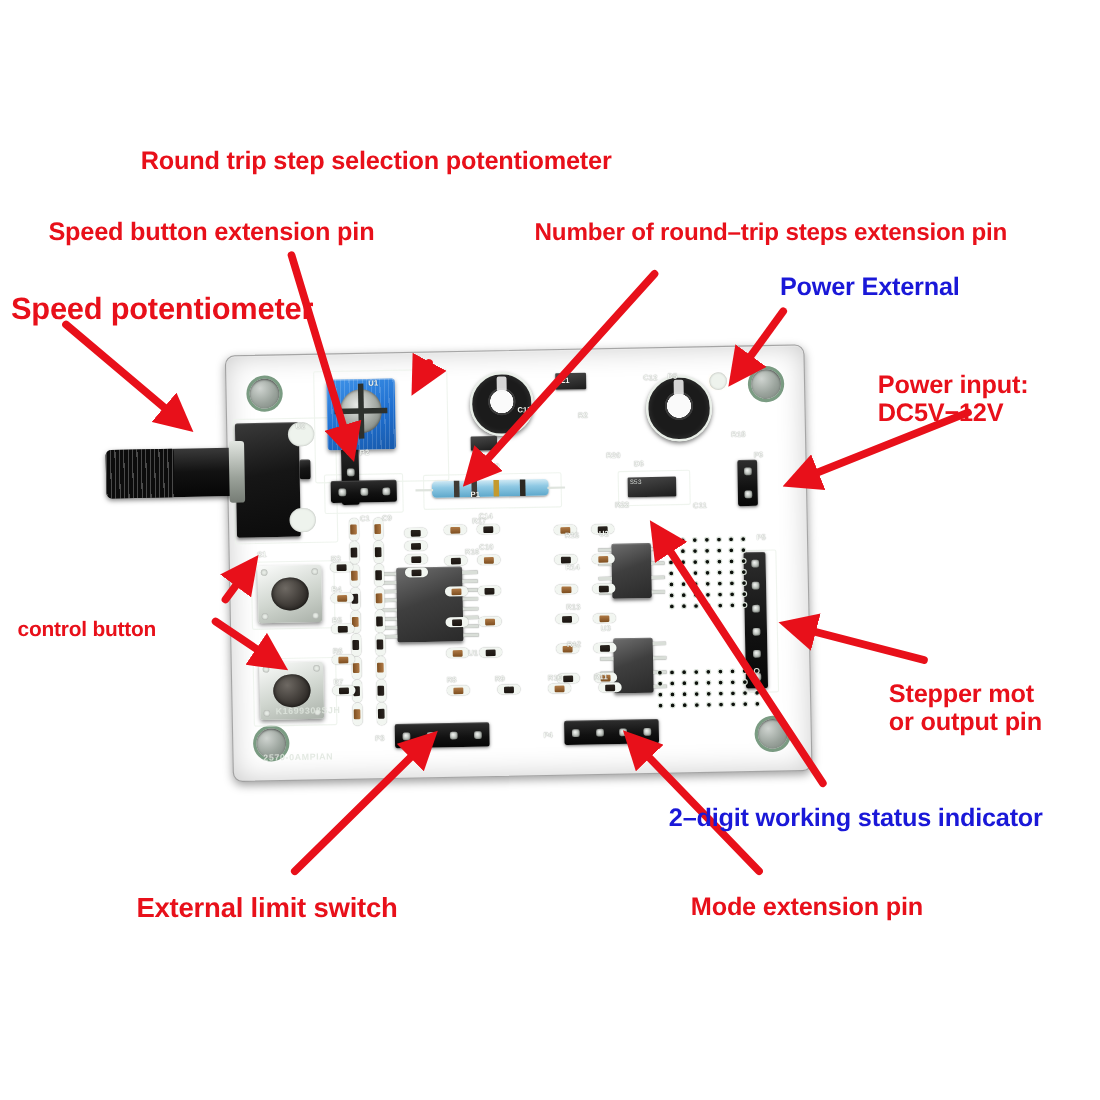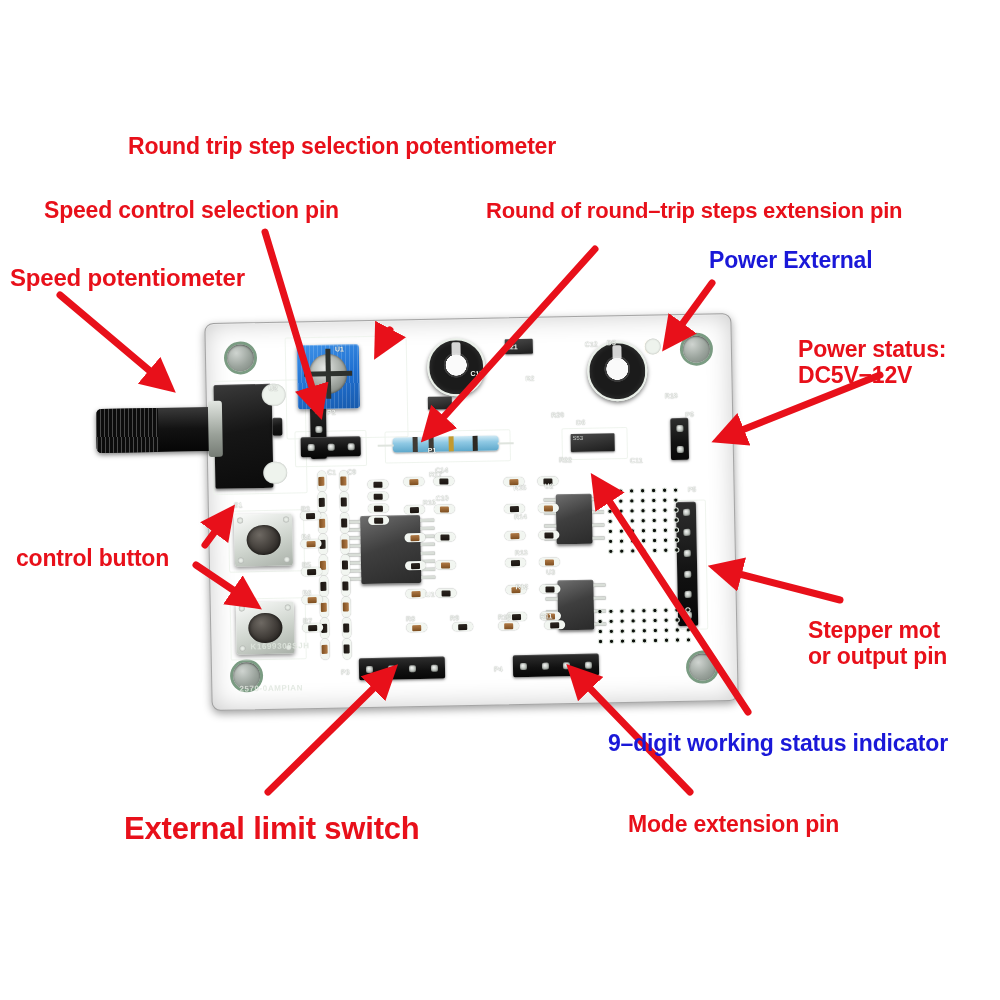--- a/index.html
+++ b/index.html
@@ -525,27 +525,27 @@
         <line x1="196" y1="565" x2="248" y2="600" marker-end="url(#ah)"></line>
         <line x1="840" y1="600" x2="724" y2="570" marker-end="url(#ah)"></line>
         <line x1="748" y1="712" x2="600" y2="487" marker-end="url(#ah)"></line>
         <line x1="268" y1="792" x2="386" y2="676" marker-end="url(#ah)"></line>
         <line x1="690" y1="792" x2="578" y2="676" marker-end="url(#ah)"></line>
       </g>
   </svg>
 
   <div id="labels">
       <div class="lbl red" style="left: 128px; top: 134px; font-size: 23px;">Round trip step selection potentiometer</div>
-      <div class="lbl red" style="left: 44px; top: 198px; font-size: 23px;">Speed control selection pin</div>
-      <div class="lbl red" style="left: 486px; top: 199px; font-size: 22px;">Round of round–trip steps extension pin</div>
+      <div class="lbl red" style="left: 44px; top: 198px; font-size: 23px;">Speed button extension pin</div>
+      <div class="lbl red" style="left: 486px; top: 199px; font-size: 22px;">Number of round–trip steps extension pin</div>
       <div class="lbl blue" style="left: 709px; top: 248px; font-size: 23px;">Power External</div>
-      <div class="lbl red" style="left: 10px; top: 265px; font-size: 24px;">Speed potentiometer</div>
-      <div class="lbl red" style="left: 798px; top: 337px; font-size: 23px;">Power status:
+      <div class="lbl red" style="left: 10px; top: 265px; font-size: 28px;">Speed potentiometer</div>
+      <div class="lbl red" style="left: 798px; top: 337px; font-size: 23px;">Power input:
 DC5V−12V</div>
-      <div class="lbl red" style="left: 16px; top: 546px; font-size: 23px;">control button</div>
+      <div class="lbl red" style="left: 16px; top: 562px; font-size: 19px;">control button</div>
       <div class="lbl red" style="left: 808px; top: 618px; font-size: 23px;">Stepper mot
 or output pin</div>
-      <div class="lbl blue" style="left: 608px; top: 731px; font-size: 23px;">9–digit working status indicator</div>
-      <div class="lbl red" style="left: 124px; top: 812px; font-size: 31px;">External limit switch</div>
+      <div class="lbl blue" style="left: 608px; top: 731px; font-size: 23px;">2–digit working status indicator</div>
+      <div class="lbl red" style="left: 124px; top: 812px; font-size: 25px;">External limit switch</div>
       <div class="lbl red" style="left: 628px; top: 812px; font-size: 23px;">Mode extension pin</div>
     </div>
 
 </div>
 
 </body></html>

